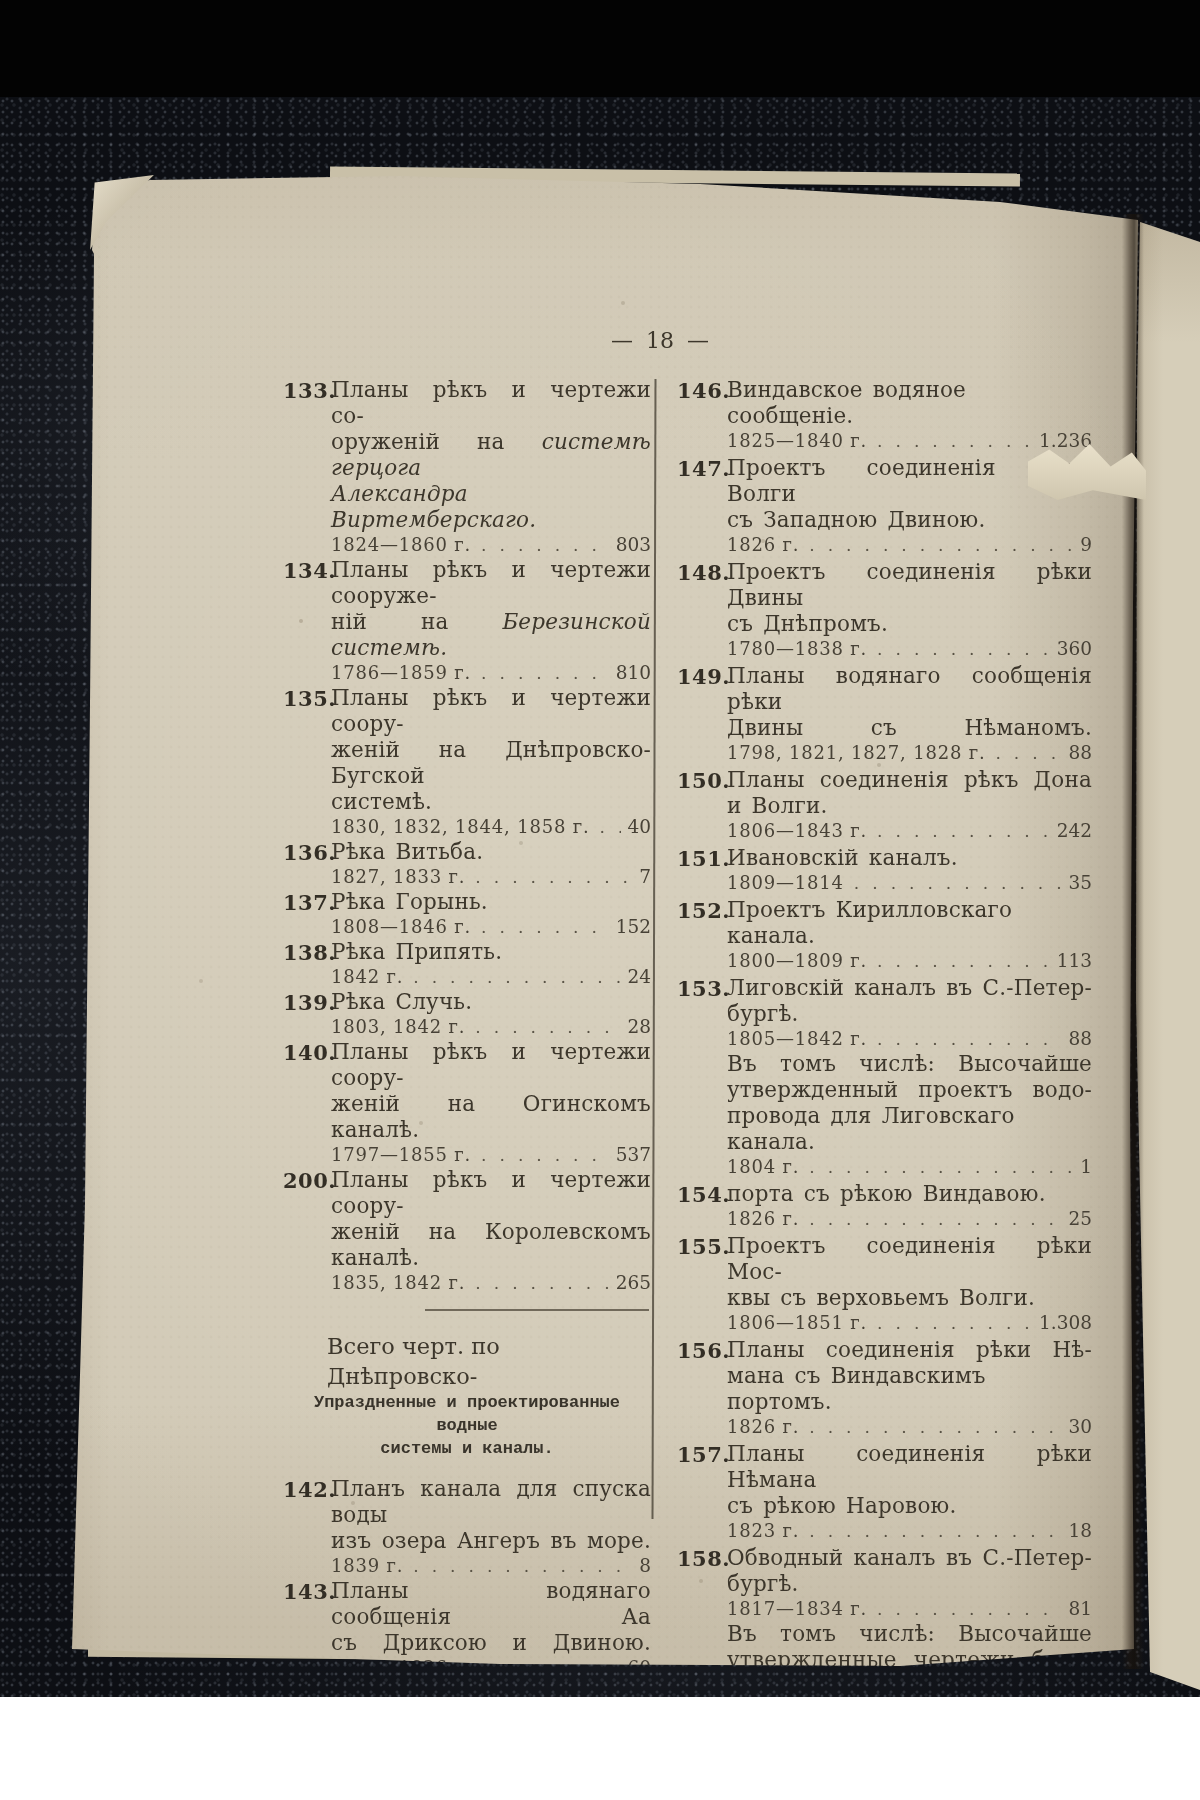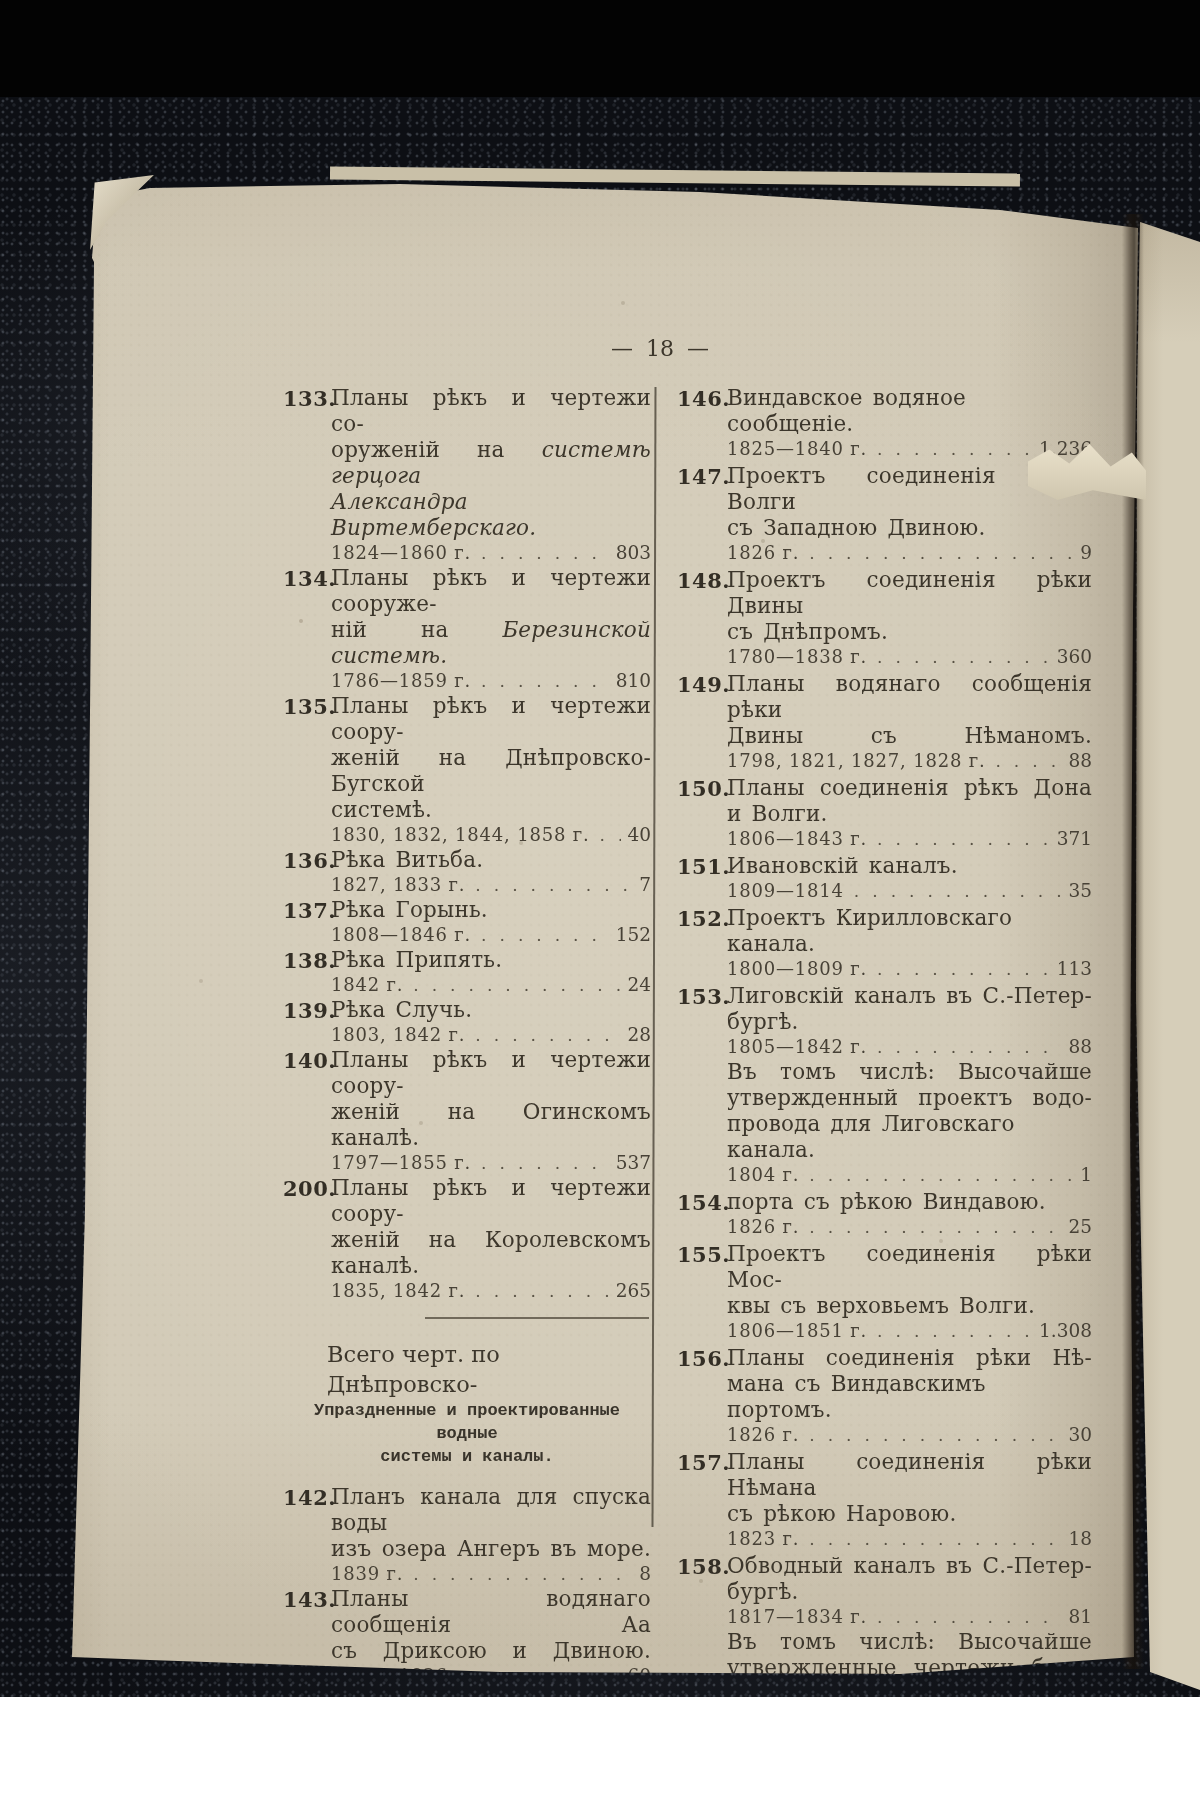--- a/index.html
+++ b/index.html
@@ -21,21 +21,21 @@
   #behind-bottom{position:absolute;left:88px;top:1648px;width:520px;height:11px;background:#c2b9a1;
     transform:rotate(0.5deg);z-index:2;}
   
   #next-page{position:absolute;left:1118px;top:210px;width:82px;height:1485px;z-index:3;
     clip-path:polygon(22px 12px,82px 32px,82px 1480px,32px 1462px,18px 790px,19px 190px);
     background-color:#d6ceb9;
     background-image:
       linear-gradient(90deg, rgba(90,72,48,0.38) 0%, rgba(120,100,70,0.14) 26%, rgba(0,0,0,0) 55%),
       linear-gradient(180deg, rgba(110,90,60,0.20) 0%, transparent 9%);}
   
-  #page{position:absolute;left:55px;top:180px;width:1090px;height:1500px;z-index:5;
+  #page{position:absolute;left:55px;top:172px;width:1090px;height:1500px;z-index:5;
     clip-path:polygon(37px 78px,42px 18px,95px 8px,345px 4px,645px 12px,945px 30px,1083px 48px,
                       1078px 432px,1075px 932px,1079px 1477px,845px 1494px,445px 1492px,95px 1480px,
                       17px 1477px,30px 1032px,35px 532px,39px 82px);
     background-color:#d2cab7;
     background-image:
       linear-gradient(90deg, rgba(120,100,70,0.12) 0%, rgba(120,100,70,0) 5%),
       linear-gradient(90deg, rgba(0,0,0,0) 86%, rgba(95,78,52,0.12) 94%, rgba(75,60,40,0.24) 100%),
       linear-gradient(180deg, rgba(145,125,95,0.12) 0%, rgba(145,125,95,0.03) 6%, rgba(0,0,0,0) 20%, rgba(0,0,0,0) 82%, rgba(120,100,70,0.12) 97%),
       radial-gradient(ellipse 900px 1100px at 45% 45%, rgba(255,252,240,0.12), transparent 80%),
       radial-gradient(circle at 4px 5px, rgba(120,100,70,0.05) 1px, transparent 1.8px);
@@ -274,21 +274,21 @@
                 <span class="val">88</span>
               </div>
             </div>
             <div class="entry">
               <span class="num">150.</span>
               <div class="line j"><span>Планы соединенія рѣкъ Дона</span></div>
               <div class="line"><span>и Волги.</span></div>
               <div class="drow">
                 <span class="date">1806—1843 г.</span>
                 <span class="dots">..............................</span>
-                <span class="val">371</span>
+                <span class="val">242</span>
               </div>
             </div>
             <div class="entry">
               <span class="num">151.</span>
               <div class="line"><span>Ивановскій каналъ.</span></div>
               <div class="drow">
                 <span class="date">1809—1814</span>
                 <span class="dots">..............................</span>
                 <span class="val">35</span>
               </div>

